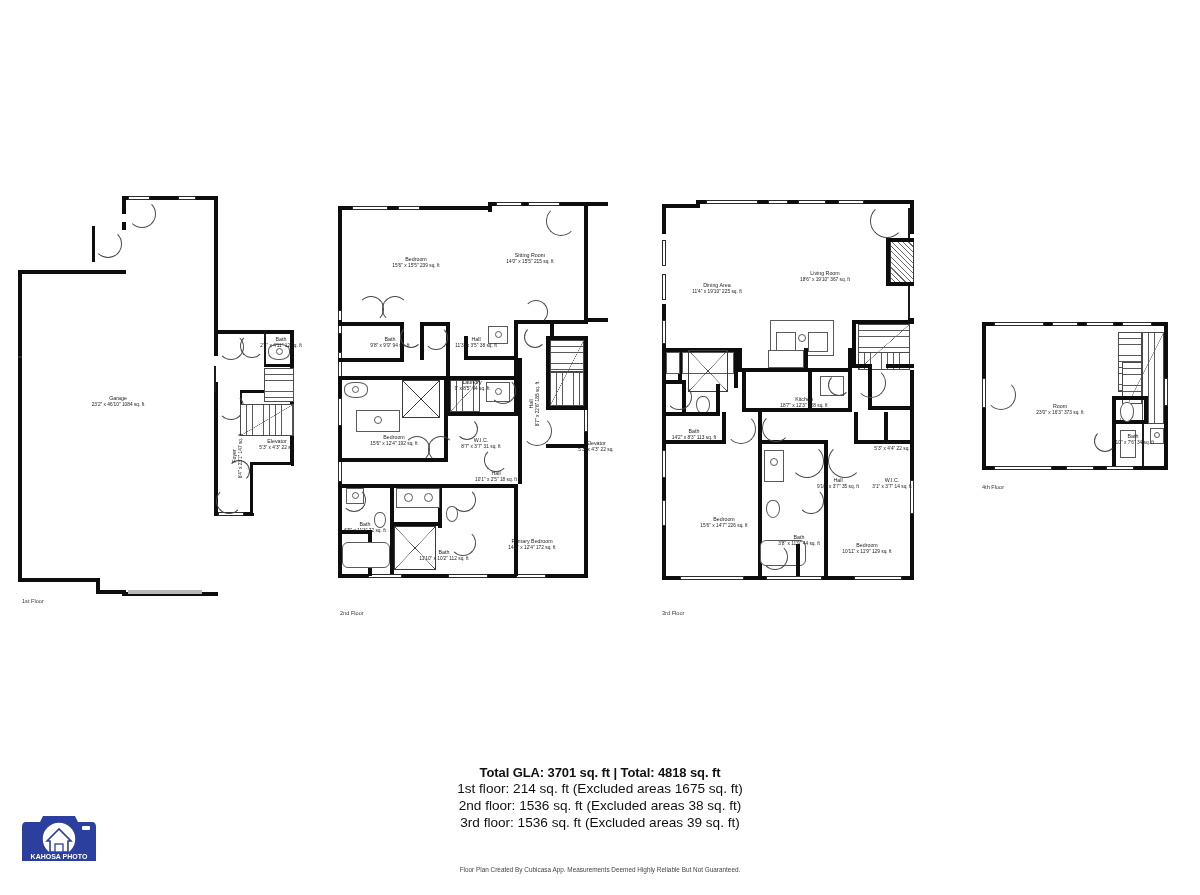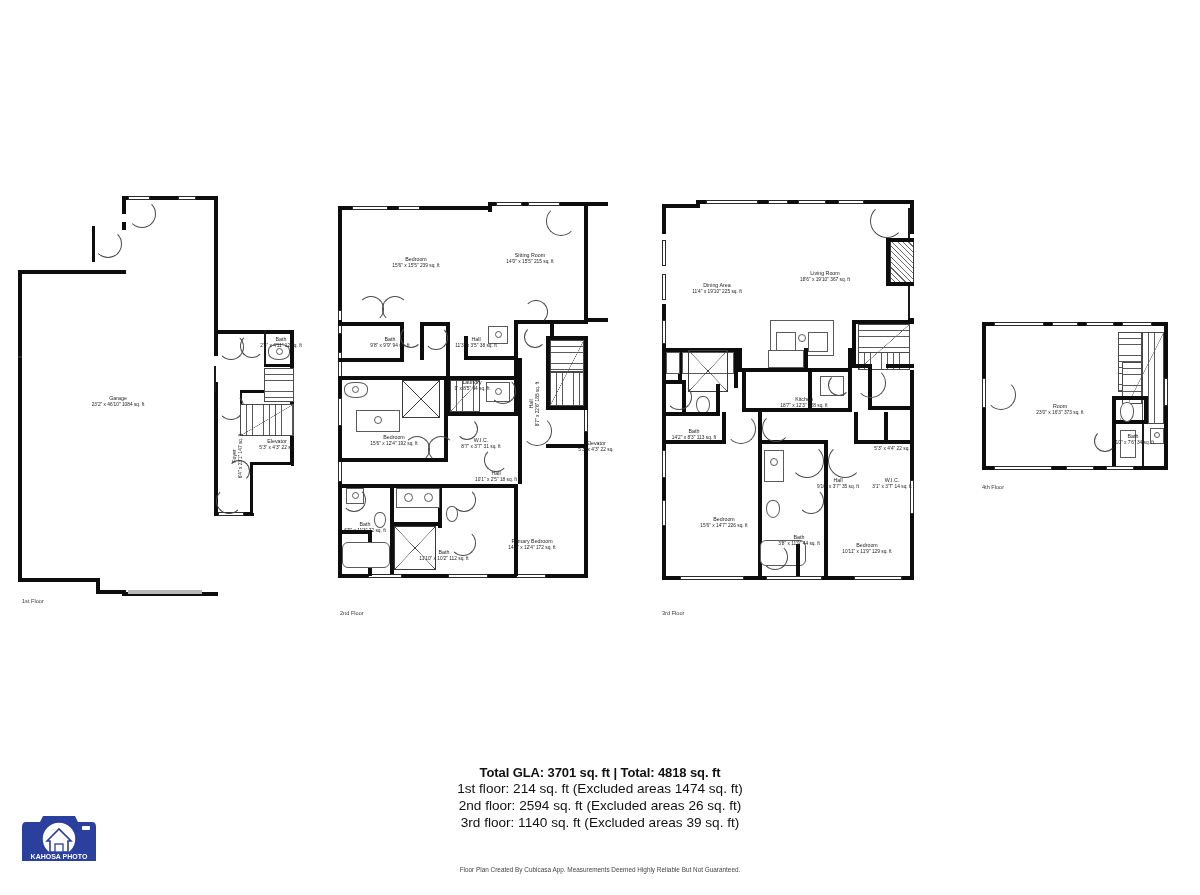--- a/index.html
+++ b/index.html
@@ -598,23 +598,23 @@
       <div class="lbl" style="left:151px; top:117px;">
         <span class="nm">Bath</span>
         <span class="dm">6'10" x 7'6" 34 sq. ft</span>
       </div>
     </div>
     <div class="floor-cap" style="left:0px; top:162px;">4th Floor</div>
   </div>
 
   <div id="summary">
     <div class="total">Total GLA: 3701 sq. ft | Total: 4818 sq. ft</div>
-    <div class="line">1st floor: 214 sq. ft (Excluded areas 1474 sq. ft)</div>
-    <div class="line">2nd floor: 2594 sq. ft (Excluded areas 26 sq. ft)</div>
-    <div class="line">3rd floor: 1140 sq. ft (Excluded areas 39 sq. ft)</div>
+    <div class="line">1st floor: 214 sq. ft (Excluded areas 1675 sq. ft)</div>
+    <div class="line">2nd floor: 1536 sq. ft (Excluded areas 38 sq. ft)</div>
+    <div class="line">3rd floor: 1536 sq. ft (Excluded areas 39 sq. ft)</div>
   </div>
 
   <div id="disclaimer">Floor Plan Created By Cubicasa App. Measurements Deemed Highly Reliable But Not Guaranteed.</div>
 
   <div id="logo">
     <svg viewBox="0 0 78 56" width="78" height="56">
 
       <path d="M6 14 L20 14 L23 8 L55 8 L58 14 L72 14
                Q76 14 76 19 L76 46 Q76 50 72 50 L6 50
                Q2 50 2 46 L2 19 Q2 14 6 14 Z" fill="#2b3f9e"></path>

